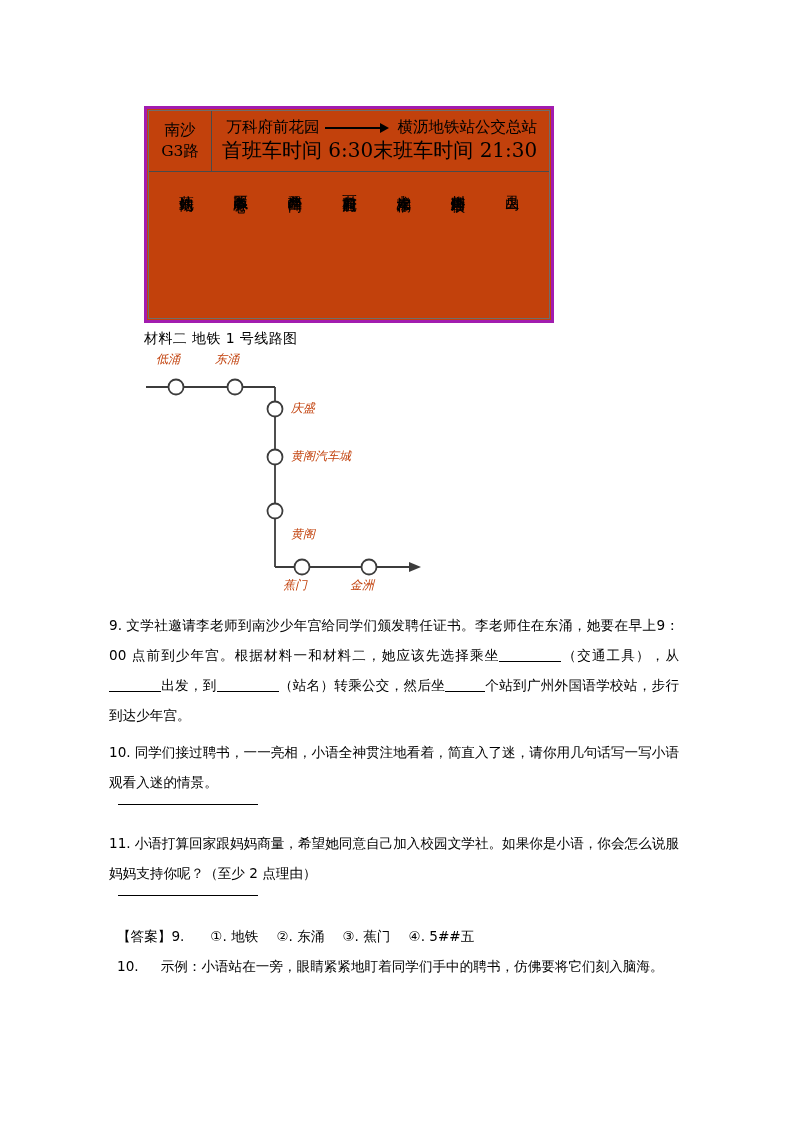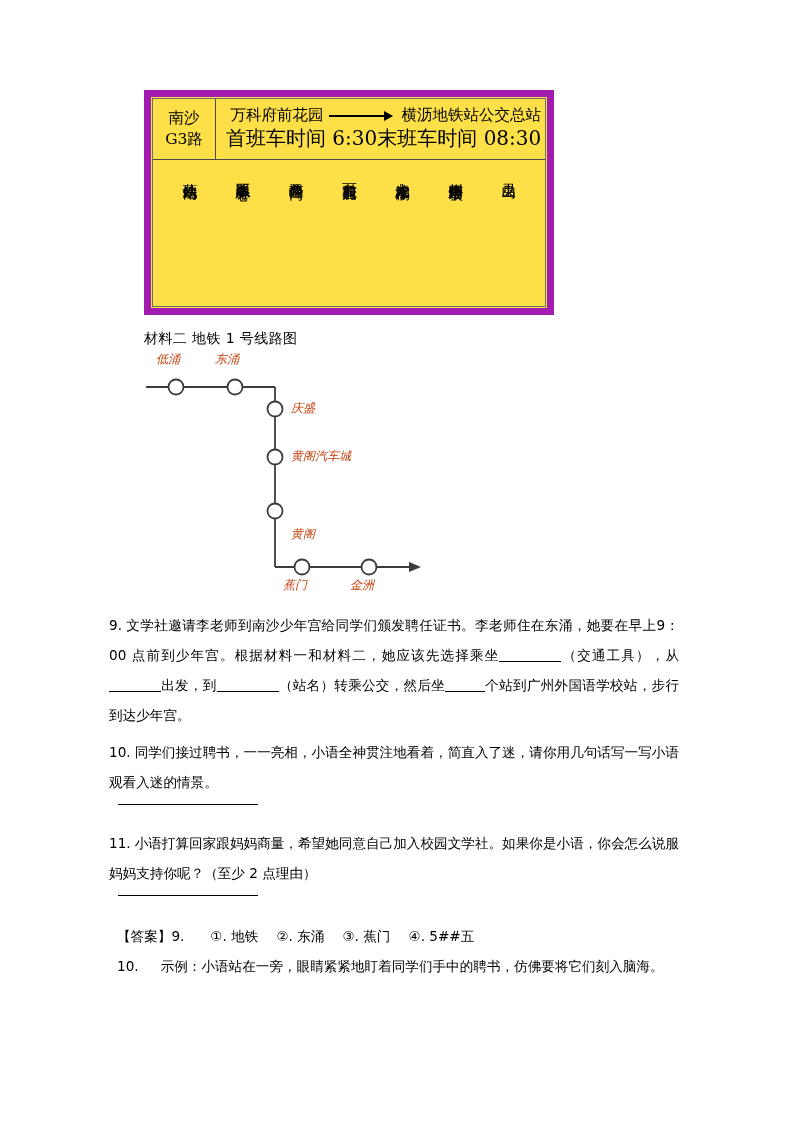--- a/index.html
+++ b/index.html
@@ -13,25 +13,25 @@
     position: relative;
     font-family: "DejaVu Sans", "Liberation Sans", sans-serif;
     color: #000000;
     overflow: hidden;
   }
 
   
   .bus-table {
     position: absolute;
     left: 144px;
-    top: 90px;
+    top: 106px;
     width: 410px;
-    border: 7px solid #a21caf;
+    border: 3px solid #a21caf;
     box-sizing: border-box;
-    background: #fde047;
+    background: #c2410c;
   }
   .bus-table-inner {
     border: 1px solid #6d6d6d;
     margin: 1px;
     box-sizing: border-box;
   }
   .bus-head {
     display: flex;
     align-items: stretch;
     border-bottom: 1px solid #4a4a4a;
@@ -198,21 +198,21 @@
         <span>G3路</span>
       </div>
       <div class="bus-head-right">
         <div class="bus-termini">
           <span>万科府前花园</span>
           <span class="arrow-long"></span>
           <span>横沥地铁站公交总站</span>
         </div>
         <div class="bus-times">
           <span>首班车时间  6:30</span>
-          <span class="t-right">末班车时间  08:30</span>
+          <span class="t-right">末班车时间  21:30</span>
         </div>
       </div>
     </div>
 
     <div class="bus-stops">
       <div class="stop-v">蕉门地铁站</div>
       <div class="stop-v">区政务服务中心</div>
       <div class="stop-v">叠翠峰西门</div>
       <div class="stop-v">万科府前花园</div>
       <div class="stop-v">龙光棕榈水岸</div>

